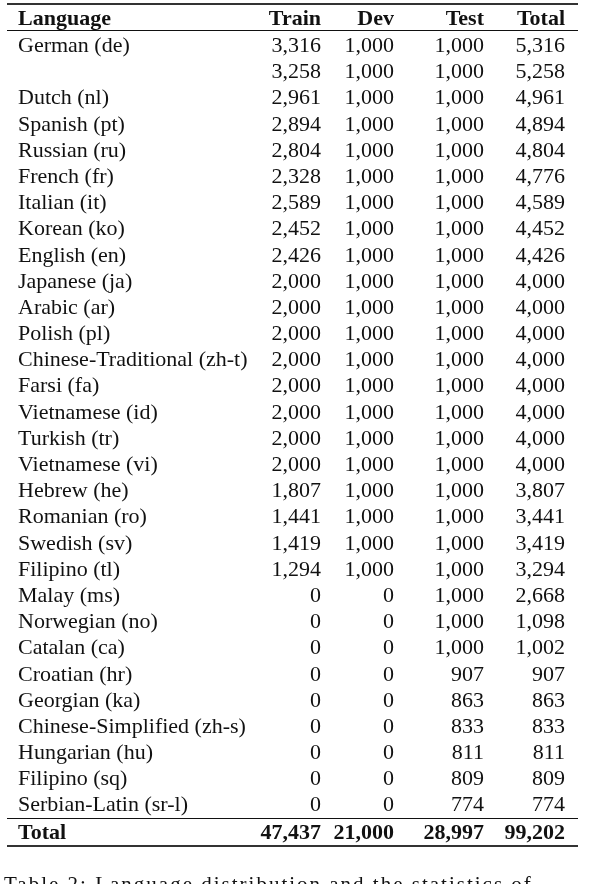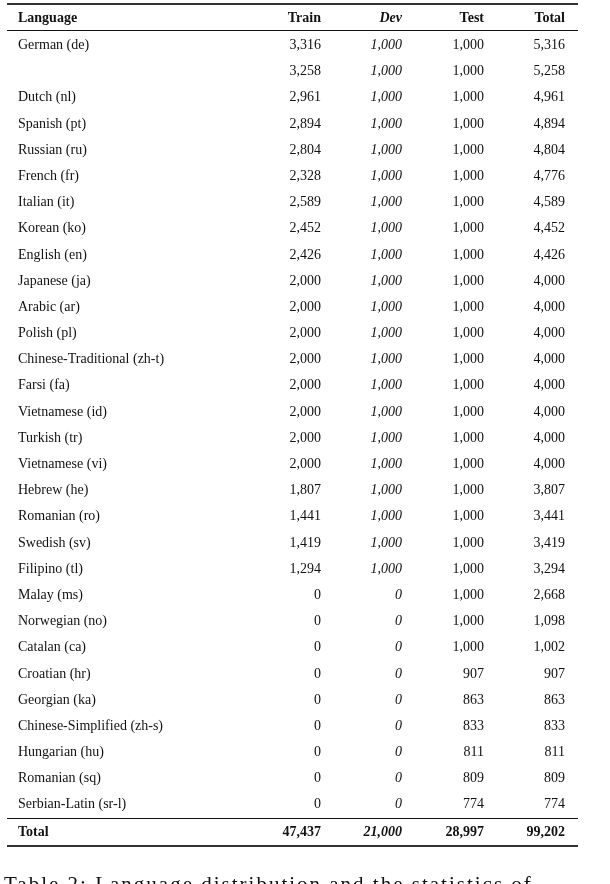--- a/index.html
+++ b/index.html
@@ -29,42 +29,42 @@
       height: 0;
       border-top: 1px solid #111111;
     }
     .rule-bottom {
       height: 0;
       border-top: 2px solid #333333;
     }
     .row {
       position: relative;
       height: 26.2px;
-      font-size: 14px;
+      font-size: 22px;
       line-height: 26.2px;
     }
     .row.header {
       height: 25px;
       line-height: 25px;
       font-weight: bold;
     }
     .row.total {
       height: 26px;
       line-height: 26px;
       font-weight: bold;
     }
     .cell {
       position: absolute;
       top: 0;
       white-space: nowrap;
     }
     .cell.lang { left: 11px; }
     .cell.num { text-align: right; }
     .cell.train { right: 257px; margin-left: 28px; }
-    .cell.dev   { right: 176px; font-style: italic; }
+    .cell.dev   { right: 184px; }
     .cell.test  { right: 94px; text-align: center; }
     .cell.total { right: 13px; }
     .body-rows { padding-top: 1px; }
     .caption {
       position: absolute;
       left: 4px;
       top: 872px;
       font-size: 21px;
       line-height: 24px;
       white-space: nowrap;
@@ -278,21 +278,21 @@
         <span class="cell num total">833</span>
       </div>
       <div class="row">
         <span class="cell lang">Hungarian (hu)</span>
         <span class="cell num train">0</span>
         <span class="cell num dev">0</span>
         <span class="cell num test">811</span>
         <span class="cell num total">811</span>
       </div>
       <div class="row">
-        <span class="cell lang">Romanian (sq)</span>
+        <span class="cell lang">Filipino (sq)</span>
         <span class="cell num train">0</span>
         <span class="cell num dev">0</span>
         <span class="cell num test">809</span>
         <span class="cell num total">809</span>
       </div>
       <div class="row">
         <span class="cell lang">Serbian-Latin (sr-l)</span>
         <span class="cell num train">0</span>
         <span class="cell num dev">0</span>
         <span class="cell num test">774</span>

